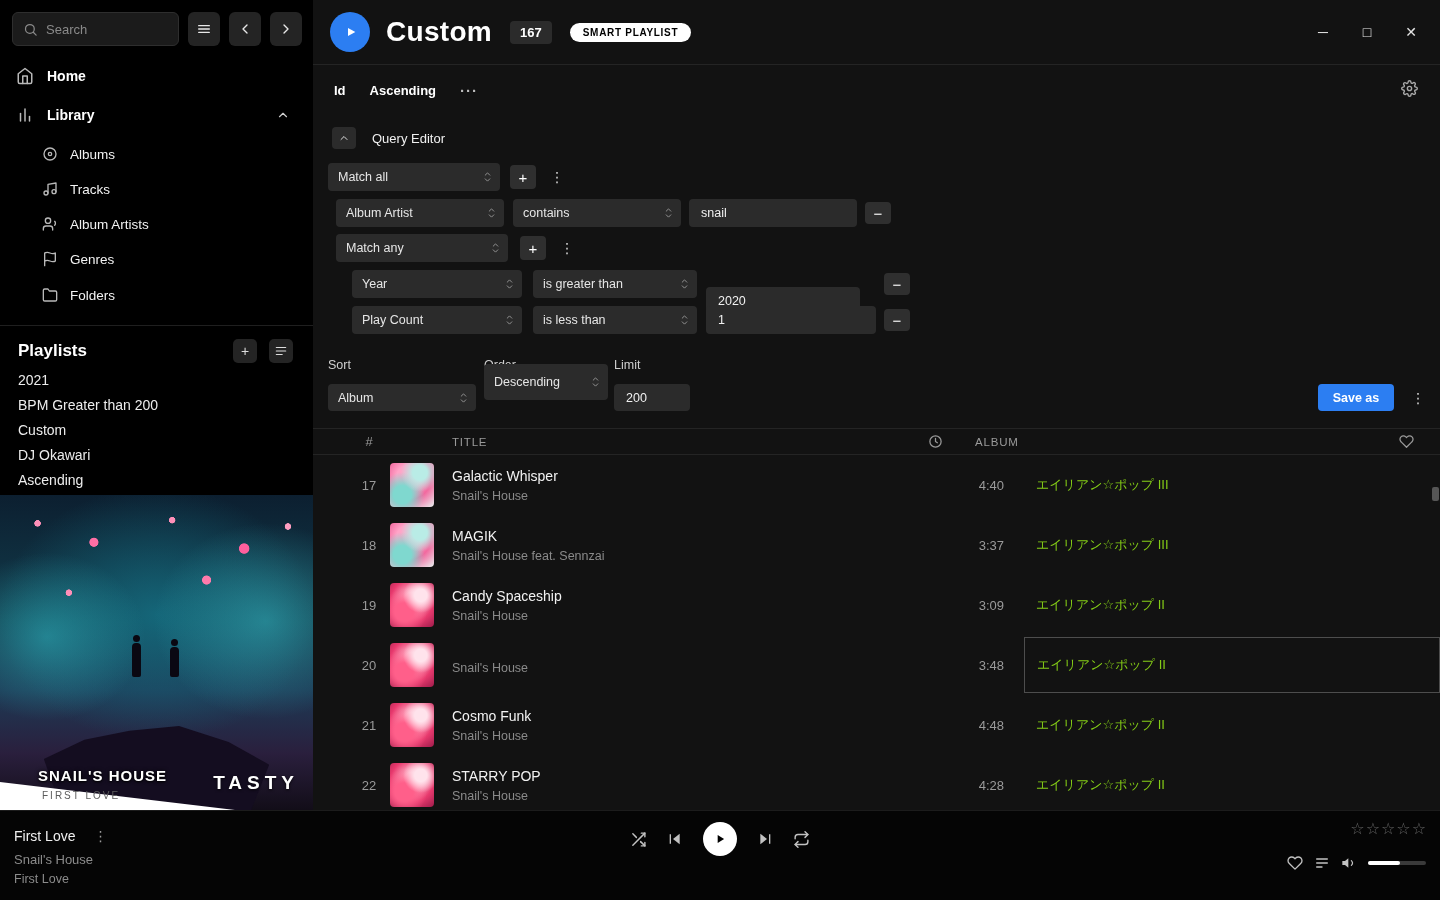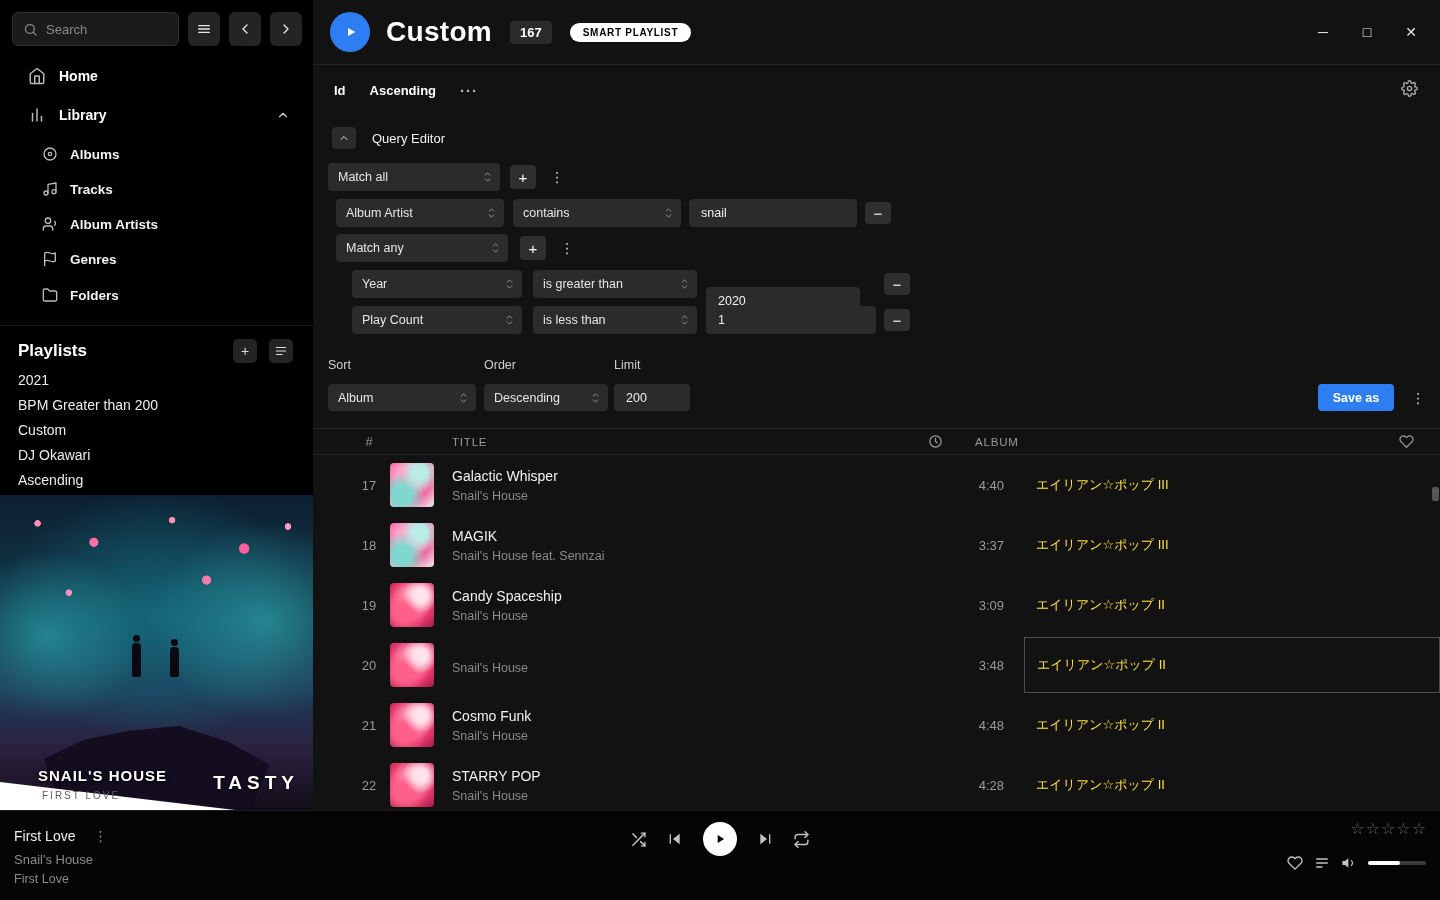--- a/index.html
+++ b/index.html
@@ -10,25 +10,25 @@
   
   .sidebar { position:absolute; left:0; top:0; width:313px; height:810px; background:#000; z-index:2; }
   .sb-top { position:absolute; left:12px; top:12px; width:290px; height:35px; display:flex; gap:9px; }
   .search-box { width:168px; height:34px; background:#1b1b1b; border:1px solid #2e2e2e; border-radius:6px;
     display:flex; align-items:center; padding:0 10px; gap:8px; }
   .search-box input { background:transparent; border:none; outline:none; color:#ddd; font-size:13px; width:110px; }
   .search-box input::placeholder { color:#8a8a8a; }
   .sq-btn { width:32px; height:34px; background:#242424; border:none; border-radius:6px; color:#e8e8e8;
     display:flex; align-items:center; justify-content:center; cursor:pointer; }
   .nav-row { position:absolute; left:0; width:309px; height:28px; display:flex; align-items:center;
-    padding-left:28px; gap:13px; cursor:pointer; }
+    padding-left:16px; gap:13px; cursor:pointer; }
   .nav-row .lbl { font-size:14px; font-weight:700; color:#fff; }
   .nav-sub { position:absolute; left:0; width:313px; height:26px; display:flex; align-items:center;
     padding-left:42px; gap:12px; cursor:pointer; }
-  .nav-sub .lbl { font-size:13.5px; font-weight:700; color:#f2f2f2; }
+  .nav-sub .lbl { font-size:13.5px; font-weight:400; color:#f2f2f2; }
   .icn { stroke:currentColor; fill:none; stroke-width:2; stroke-linecap:round; stroke-linejoin:round; }
   .sb-icn { color:#b9b9b9; }
   .sb-divider { position:absolute; left:0; top:325px; width:313px; height:1px; background:#1f1f1f; }
   .pl-header { position:absolute; left:0; top:338px; width:313px; height:26px; display:flex; align-items:center; }
   .pl-header .t { margin-left:18px; font-size:17px; font-weight:700; }
   .pl-btns { margin-left:auto; margin-right:20px; display:flex; gap:12px; }
   .pl-sq { width:24px; height:24px; background:#242424; border:none; border-radius:5px; color:#ddd;
     display:flex; align-items:center; justify-content:center; font-size:14px; cursor:pointer; }
   .pl-item { position:absolute; left:18px; height:20px; font-size:14px; color:#ececec; cursor:pointer; white-space:nowrap; }
 
@@ -117,21 +117,21 @@
       radial-gradient(circle at 42% 32%, #ffa5c8 0 30%, #f2699f 58%, #e9f2f1 100%); }
   .art2 { background:
       radial-gradient(circle at 70% 28%, #ffe3ec 0 14%, transparent 40%),
       radial-gradient(circle at 32% 66%, #ff5f8a 0 22%, transparent 55%),
       radial-gradient(circle at 50% 40%, #ffb3c8 0 24%, #e83a6e 62%, #9e1b4a 100%); }
   .c-main { flex:1; margin-left:18px; min-width:0; }
   .c-title { font-size:14px; color:#f2f2f2; }
   .c-artist { font-size:12.5px; color:#8a8a8a; margin-top:5px; }
   .c-dur { width:70px; text-align:right; font-size:13px; color:#9a9a9a; }
   .c-album { width:416px; height:56px; margin-left:20px; padding-left:12px; display:flex; align-items:center;
-    font-size:13px; color:#fde047; }
+    font-size:13px; color:#84cc16; }
   .c-album.focused { border:1px solid #4d4d4d; }
   .scroll-thumb { position:absolute; right:1px; top:487px; width:7px; height:14px; background:#565656; border-radius:2px; }
 
   
   .player { position:absolute; left:0; bottom:0; width:1440px; height:90px; background:#050505;
     border-top:1px solid #1c1c1c; z-index:3; }
   .np { position:absolute; left:14px; top:15px; }
   .np-title-row { display:flex; align-items:center; gap:14px; }
   .np-title { font-size:14px; color:#f0f0f0; }
   .np-artist { font-size:13px; color:#8c8c8c; margin-top:6px; cursor:pointer; }
@@ -397,21 +397,21 @@
     <span class="qe-label" style="left:171px">Order</span>
     <span class="qe-label" style="left:301px">Limit</span>
 
     <div class="dd abs" style="left:15px;top:384px;width:148px;height:27px">
       <span>Album</span>
       <svg class="icn unfold" width="11" height="13" viewBox="0 0 24 28">
           <polyline points="7 10 12 5 17 10"></polyline>
           <polyline points="7 18 12 23 17 18"></polyline>
         </svg>
     </div>
-    <div class="dd abs" style="left:171px;top:384px;width:124px;height:27px">
+    <div class="dd abs" style="left:171px;top:364px;width:124px;height:36px">
       <span>Descending</span>
       <svg class="icn unfold" width="11" height="13" viewBox="0 0 24 28">
           <polyline points="7 10 12 5 17 10"></polyline>
           <polyline points="7 18 12 23 17 18"></polyline>
         </svg>
     </div>
     <input class="tin abs" style="left: 301px; top: 384px; width: 76px; height: 27px;" value="200">
     <button class="save-btn">Save as</button>
     <button class="kebab abs" style="left:1094px;top:388px">⋮</button>
 

